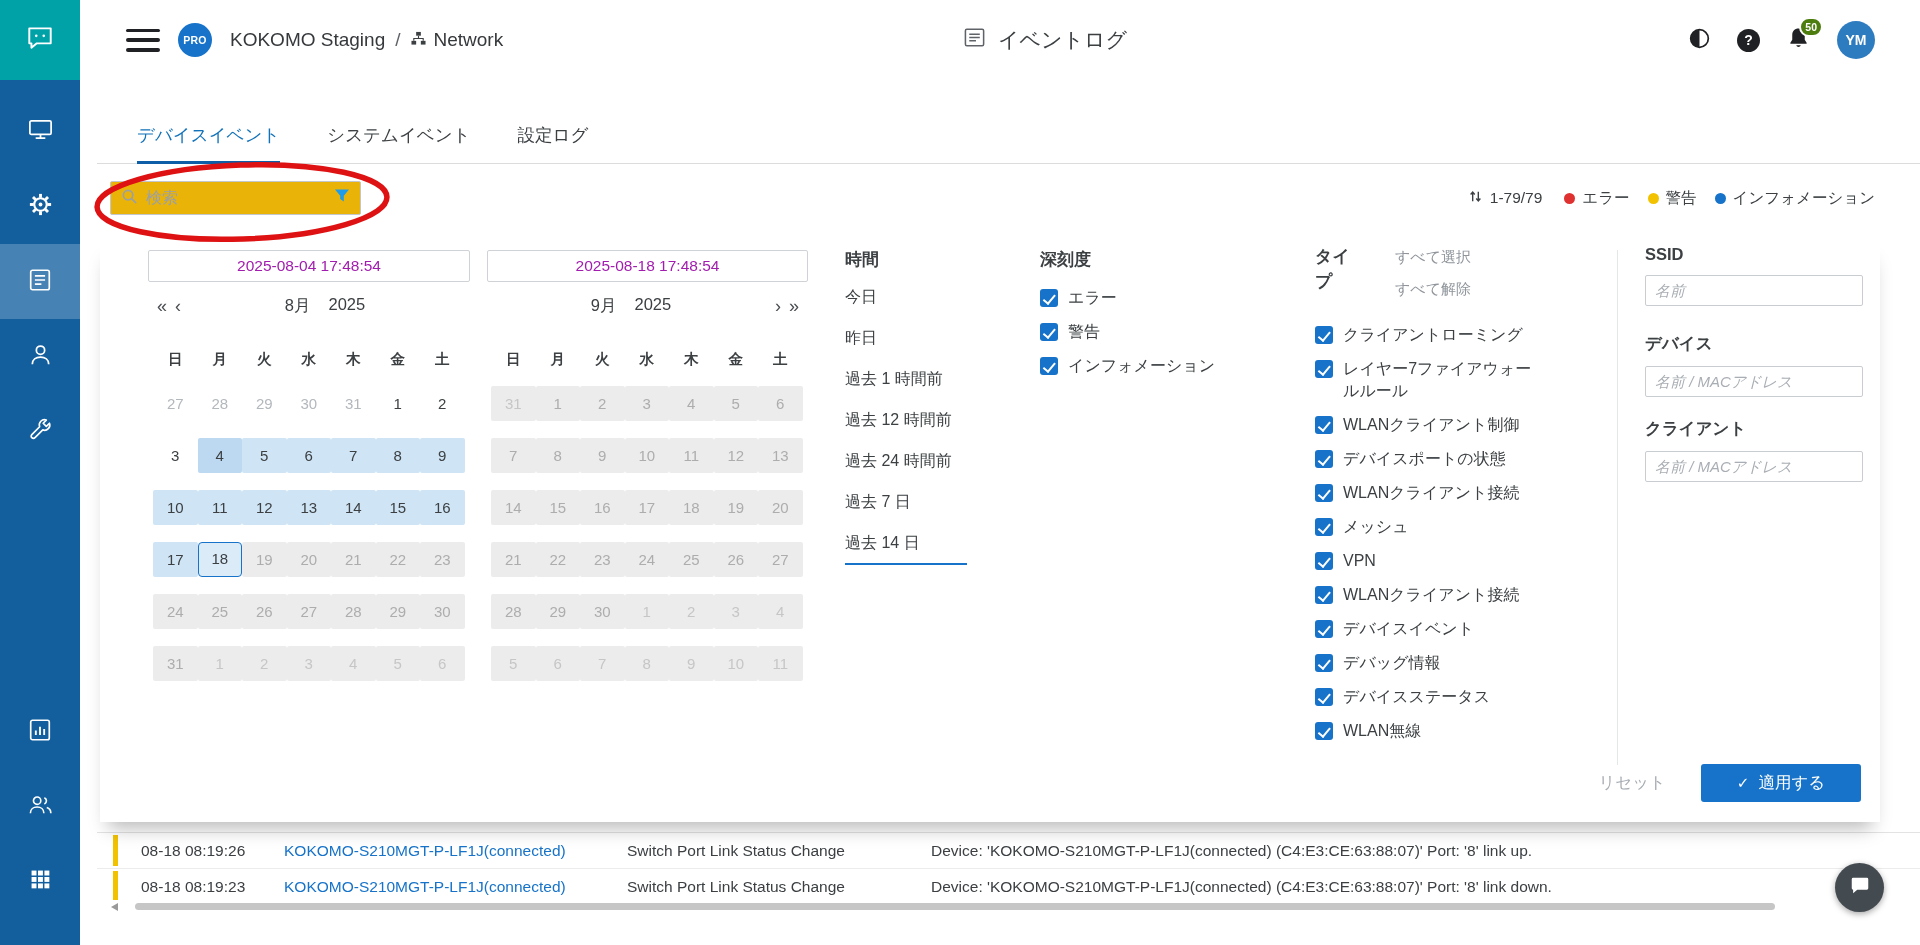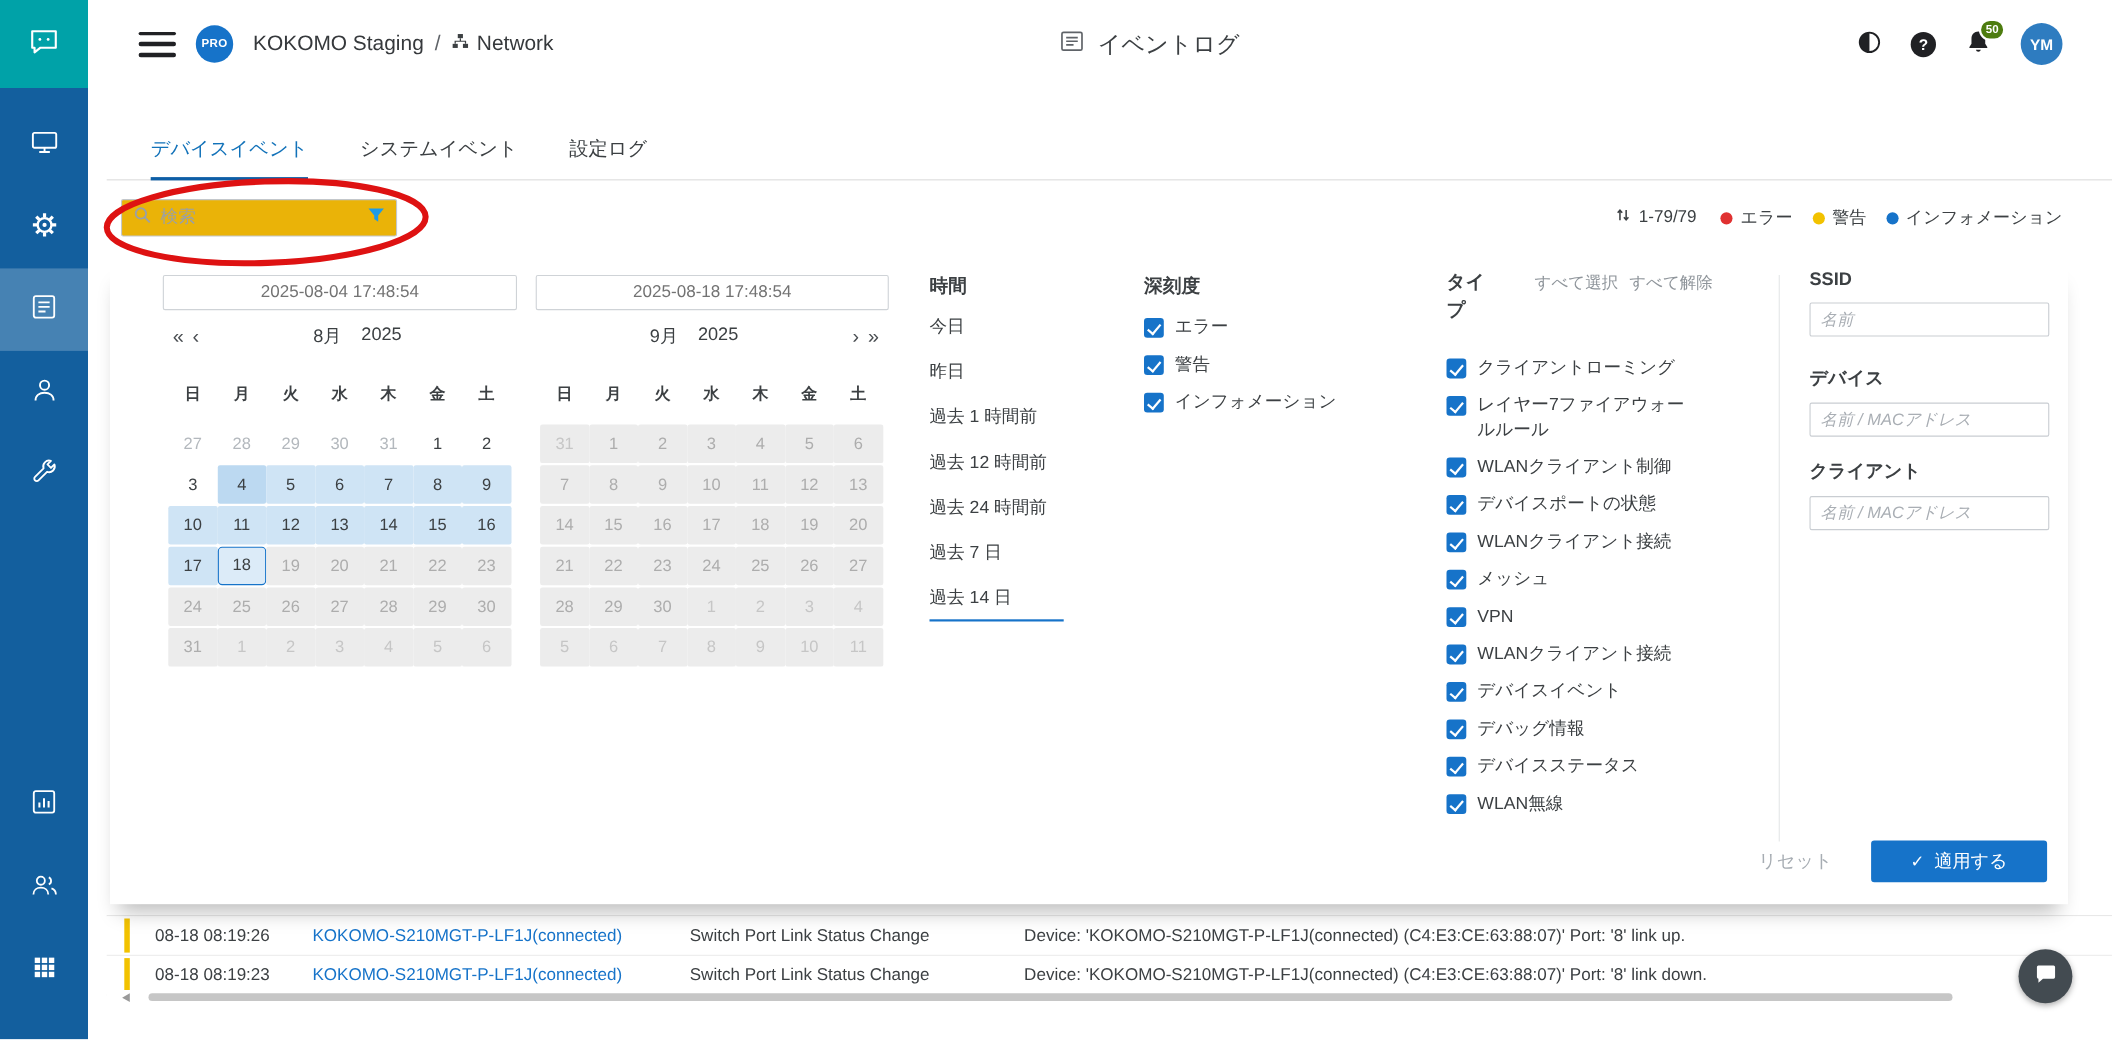--- a/index.html
+++ b/index.html
@@ -46,50 +46,50 @@
   .range-group { display:flex; align-items:center; gap:7px; cursor:pointer; }
   .legend { display:flex; align-items:center; gap:18px; }
   .legend-item { display:flex; align-items:center; gap:7px; }
   .dot { width:11px; height:11px; border-radius:50%; flex:none; }
 
   
   .annotation { position:absolute; left:88px; top:156px; z-index:40; pointer-events:none; }
 
   
   .panel { position:absolute; left:100px; top:240px; width:1780px; height:582px; background:#fff; z-index:20; box-shadow:0 14px 18px -8px rgba(0,0,0,.28); }
-  .f-input { position:absolute; height:32px; border:1px solid #cfd3d7; border-radius:2px; text-align:center; font-size:15.5px; color:#737373; outline:none; background:#fff; font-family:inherit; }
+  .f-input { position:absolute; height:32px; border:1px solid #cfd3d7; border-radius:2px; text-align:center; font-size:15.5px; color:#a21caf; outline:none; background:#fff; font-family:inherit; }
   .f-input-from { left:48px; top:10px; width:322px; }
   .f-input-to { left:387px; top:10px; width:321px; }
   .cal-head { position:absolute; top:52px; width:312px; height:28px; display:flex; align-items:center; font-size:16.5px; color:#3c4043; }
   .cal-head-left { left:53px; }
   .cal-head-right { left:391px; }
   .cal-arrow { font-size:18px; color:#4a4e52; cursor:pointer; padding:0 4px; background:none; border:none; font-family:inherit; }
   .cal-title { flex:1; display:flex; justify-content:center; gap:18px; }
   .dow { position:absolute; top:108px; display:grid; grid-template-columns:repeat(7,44.5px); }
   .dow-left { left:53px; } .dow-right { left:391px; }
   .dowc { height:22px; line-height:22px; text-align:center; font-size:14.5px; font-weight:bold; color:#3c4043; }
-  .cells { position:absolute; top:146px; display:grid; grid-template-columns:repeat(7,44.5px); grid-auto-rows:35px; row-gap:2px; }
+  .cells { position:absolute; top:146px; display:grid; grid-template-columns:repeat(7,44.5px); grid-auto-rows:35px; row-gap:17px; }
   .cells-left { left:53px; } .cells-right { left:391px; }
   .cell { height:35px; line-height:35px; text-align:center; font-size:15px; color:#3c4043; border-radius:2px; cursor:pointer; }
   .st-o { color:#b3b8bd; }
   .st-r { background:#CFE4F5; }
   .st-s { background:#BCD9F1; }
   .st-e { background:#DCEBF8; border:1.5px solid #1673C9; line-height:31px; border-radius:4px; }
   .st-d,.st-x { background:#ECECEC; color:#ADADAD; cursor:default; }
   .st-x { color:#C6C6C6; }
 
   .f-header { position:absolute; font-size:17px; font-weight:bold; color:#3c4043; }
   .time-header { left:745px; top:8px; }
   .sev-header { left:940px; top:8px; }
   .type-header { left:1215px; top:4px; width:42px; line-height:25px; }
   .time-list { position:absolute; left:745px; top:47px; display:flex; flex-direction:column; gap:18px; }
   .time-item { font-size:16px; color:#3c4043; height:23px; cursor:pointer; white-space:nowrap; }
   .time-item.selected { height:auto; padding-bottom:9px; border-bottom:2.5px solid #1673C9; min-width:122px; }
   .sev-list { position:absolute; left:940px; top:47px; display:flex; flex-direction:column; gap:12px; }
-  .type-links { position:absolute; left:1295px; top:8px; display:flex; flex-direction:row; gap:10px; }
+  .type-links { position:absolute; left:1295px; top:8px; display:flex; flex-direction:column; gap:10px; }
   .type-links span { font-size:15px; color:#8f959b; cursor:pointer; height:22px; }
   .type-list { position:absolute; left:1215px; top:84px; width:232px; display:flex; flex-direction:column; gap:12px; }
   .cb-row { display:flex; align-items:flex-start; gap:10px; font-size:16px; color:#3c4043; cursor:pointer; }
   .cb { width:18px; height:18px; border-radius:3px; background:#1673C9; position:relative; flex:none; margin-top:2px; }
   .cb::after { content:""; position:absolute; left:6.2px; top:2.6px; width:4.5px; height:9.5px; border:solid #fff; border-width:0 2.2px 2.2px 0; transform:rotate(40deg); }
   .cb-label { line-height:22px; }
   .v-divider { position:absolute; left:1517px; top:10px; width:1px; height:515px; background:#e4e6e8; }
 
   .f-field { position:absolute; left:1545px; width:218px; }
   .f-field .f-label { font-size:16.5px; font-weight:bold; color:#3c4043; }

